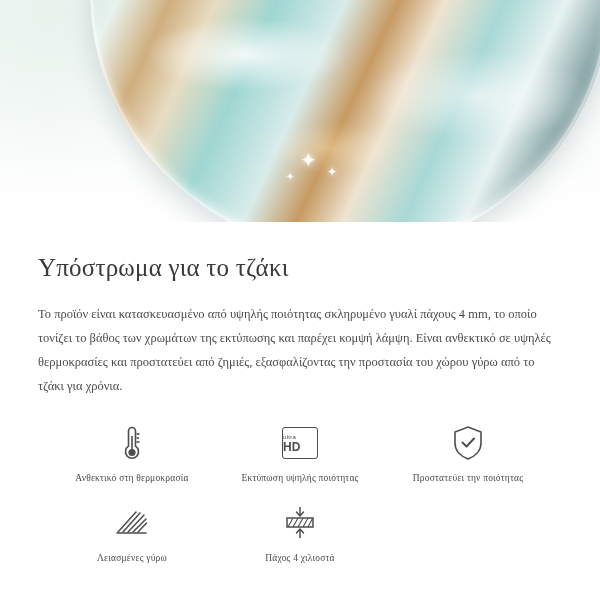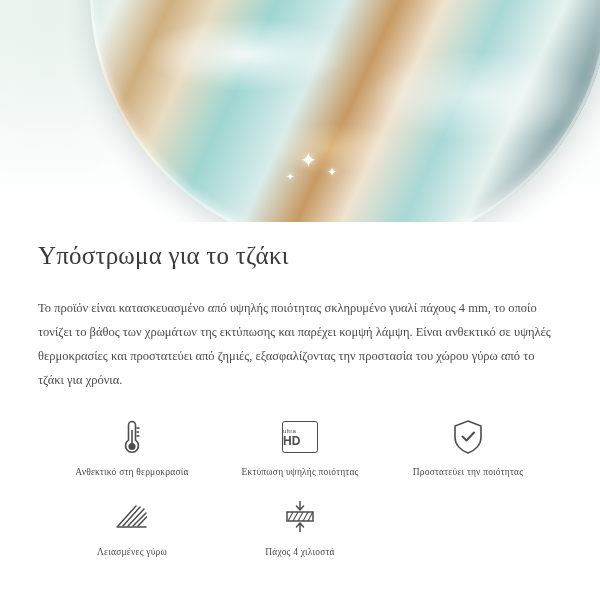--- a/index.html
+++ b/index.html
@@ -95,34 +95,34 @@
     pointer-events: none;
     line-height: 1;
   }
   .sparkle.s1 { left: 300px; top: 150px; font-size: 20px; }
   .sparkle.s2 { left: 327px; top: 166px; font-size: 12px; }
   .sparkle.s3 { left: 286px; top: 172px; font-size: 10px; }
 
   
   .content {
     position: relative;
-    padding: 18px 38px 0 38px;
+    padding: 30px 38px 0 38px;
   }
   .headline {
     margin: 0;
     color: #3a3a3a;
     font-size: 25px;
     font-weight: 400;
     line-height: 1.28;
     letter-spacing: 0.2px;
   }
   .headline .line2 { display: block; }
 
   .body-text {
-    margin: 24px 0 0 0;
+    margin: 18px 0 0 0;
     color: #4c4c4c;
     font-size: 12.5px;
     line-height: 1.92;
     max-width: 522px;
     text-align: left;
   }
 
   
   .features {
     display: grid;

